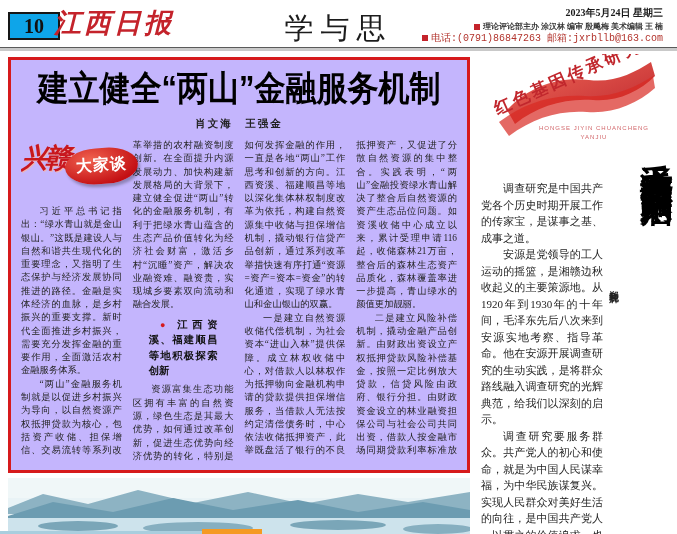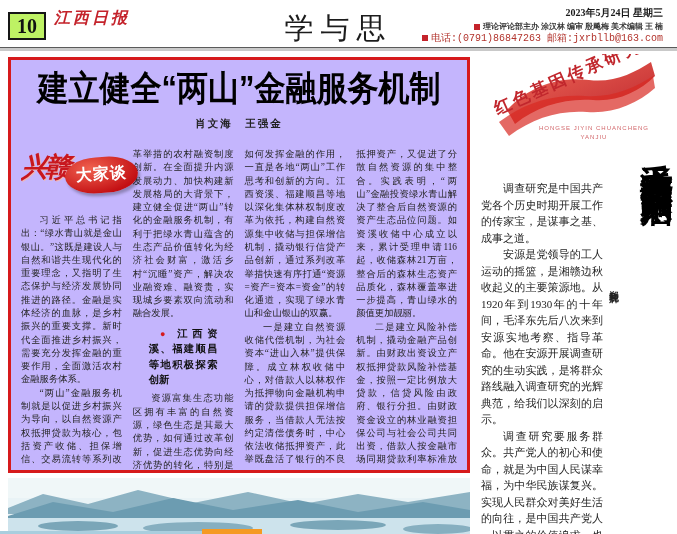--- a/index.html
+++ b/index.html
@@ -2,44 +2,44 @@
 <html><head>
 <meta charset="utf-8">
 <style>
   * { box-sizing: border-box; margin: 0; padding: 0; }
   html,body { width:677px; height:534px; }
   body { position:relative; background:#ffffff; overflow:hidden;
          font-family:"Liberation Serif", serif; color:#222; }
 
   
   .header { position:absolute; left:0; top:0; width:677px; height:46px; }
-  .pagenum { position:absolute; left:8px; top:12px; width:38px; height:28px;
-             background:#bef264; border:2px solid #161616; display:flex;
+  .pagenum { position:absolute; left:8px; top:12px; width:52px; height:28px;
+             background:#0ea5e9; border:2px solid #161616; display:flex;
              align-items:center; justify-content:center;
              font-weight:bold; font-size:20px; color:#111; }
-  .masthead { position:absolute; left:54px; top:10px; font-size:16px; color:#c4232b;
+  .masthead { position:absolute; left:54px; top:10px; font-size:27px; color:#c4232b;
               font-weight:bold; font-style:italic; letter-spacing:3px; line-height:1; }
   .section-title { position:absolute; left:0; right:0; top:9px; text-align:center;
                    font-size:29px; letter-spacing:7px; color:#1c1c1c; font-weight:500; }
   .header-right { position:absolute; right:14px; top:6px; text-align:right; line-height:1.45; }
   .hr-date { font-size:10px; font-weight:bold; color:#1a1a1a; }
   .hr-staff { font-size:8px; color:#3a3a3a;font-weight:bold; }
   .hr-contact { font-size:10px; color:#b2332c;font-family:Liberation Mono, monospace; }
   .sq { display:inline-block; width:6px; height:6px; background:#c4232b; margin-right:3px; vertical-align:middle; }
   .rule { position:absolute; left:0; top:47px; width:677px; height:4px;
           background:#c9c9c9; border-top:1.5px solid #5a5a5a; }
 
   
   .main-article { position:absolute; left:8px; top:57px; width:462px; height:416px;
                   border:3px solid #d61a1c; background:#c4b5fd; padding:3px 10px 4px; }
   .headline { font-family:"Liberation Sans", sans-serif; font-weight:900;
               font-size:31px; text-align:center; color:#000; letter-spacing:0;
               margin-top:2px; transform:scaleY(1.12); transform-origin:top; }
   .byline { text-align:center; font-weight:bold; font-size:10.5px; color:#222;
-            margin:10px 0 17px; letter-spacing:2px; }
+            margin:10px 0 8px; letter-spacing:2px; }
   .cols { column-count:4; column-gap:11px; height:325px; overflow:hidden;
           font-size:9.3px; line-height:1.43; text-align:justify; color:#242424; }
   .cols p { text-indent:2em; break-inside:auto; }
   .cols p.sec { font-weight:bold; font-size:10.3px; text-indent:1.1em; margin:5px 16px;
                 line-height:1.5; color:#111; }
   .cols p.sec::before { content:"● "; color:#d61a1c; font-size:9px; }
 
   
   .badge { width:100%; height:54px; position:relative; margin:2px 0 10px;
            break-inside:avoid; }

